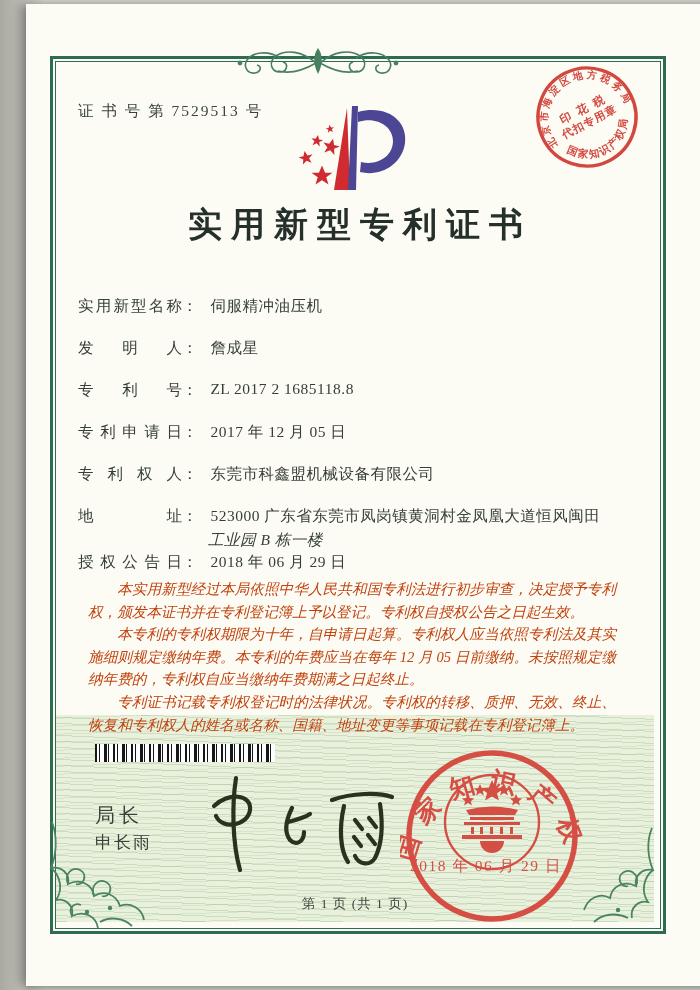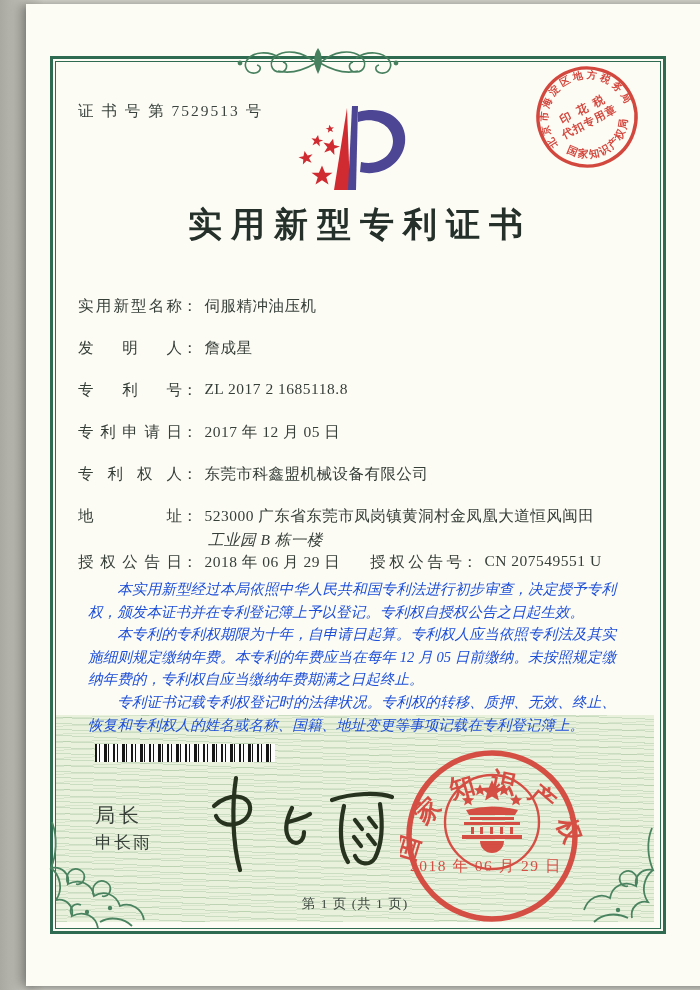--- a/index.html
+++ b/index.html
@@ -17,26 +17,26 @@
       repeating-linear-gradient(-2deg, rgba(124,168,116,.18) 0 1px, transparent 1px 8px),
       #e9f1dd;}
   .cert-number{position:absolute;left:52px;top:97px;font-size:15.5px;letter-spacing:2px;color:#3b433e;z-index:3;}
   .logo{position:absolute;left:222px;top:96px;z-index:3;}
   .title{position:absolute;left:0;top:198px;width:668px;text-align:center;
     font-size:34px;font-weight:700;letter-spacing:9px;color:#25302а;color:#25302a;z-index:3;}
   .fields{position:absolute;left:52px;top:285px;width:560px;z-index:3;color:#363e38;font-size:15.5px;}
   .frow{position:absolute;left:0;white-space:nowrap;}
   .flabel{display:inline-block;width:104px;text-align:justify;text-align-last:justify;vertical-align:top;}
   .fcolon{display:inline-block;vertical-align:top;}
-  .fvalue{display:inline-block;margin-left:3px;vertical-align:top;letter-spacing:.5px;text-align:right;}
+  .fvalue{display:inline-block;margin-left:9px;vertical-align:top;letter-spacing:.5px;text-align:right;}
   .addr2{display:block;margin-left:130px;margin-top:3px;letter-spacing:.5px;font-style:italic;}
   .grant-right{position:absolute;left:292px;top:0;white-space:nowrap;}
   .grant-right .flabel{width:92px;}
   .paragraphs{position:absolute;left:62px;top:574px;width:528px;z-index:3;
-    font-size:14.6px;line-height:22.6px;color:#1d4ed8;text-align:justify;}
+    font-size:14.6px;line-height:22.6px;color:#c2410c;text-align:justify;}
   .paragraphs p{margin:0;text-indent:2em;font-style:italic;}
   .barcode{position:absolute;left:69px;top:740px;width:180px;height:18px;z-index:3;
     background:repeating-linear-gradient(90deg,
       #161616 0 2px,#fdfdfd 2px 4px,
       #161616 4px 5px,#fdfdfd 5px 9px,
       #161616 9px 12px,#fdfdfd 12px 13px,
       #161616 13px 14px,#fdfdfd 14px 18px);}
   .director-title{position:absolute;left:69px;top:798px;font-size:20px;letter-spacing:4px;color:#38413a;z-index:3;}
   .director-name{position:absolute;left:69px;top:827px;font-size:17px;letter-spacing:2px;color:#38413a;z-index:3;}
   .signature{position:absolute;left:166px;top:766px;z-index:3;}
@@ -136,24 +136,20 @@
         <span class="fvalue">东莞市科鑫盟机械设备有限公司</span>
       </div>
       <div class="frow" style="top:217px">
         <span class="flabel">地址</span><span class="fcolon">：</span>
         <span class="fvalue">523000 广东省东莞市凤岗镇黄洞村金凤凰大道恒风闽田</span>
         <span class="addr2">工业园 B 栋一楼</span>
       </div>
       <div class="frow" style="top:263px;width:560px">
         <span class="flabel">授权公告日</span><span class="fcolon">：</span>
         <span class="fvalue">2018 年 06 月 29 日</span>
-        <span class="grant-right">
-          <span class="flabel">授权公告号</span><span class="fcolon">：</span>
-          <span class="fvalue">CN 207549551 U</span>
-        </span>
       </div>
     </div>
 
     <div class="paragraphs">
       <p>本实用新型经过本局依照中华人民共和国专利法进行初步审查，决定授予专利权，颁发本证书并在专利登记簿上予以登记。专利权自授权公告之日起生效。</p>
       <p>本专利的专利权期限为十年，自申请日起算。专利权人应当依照专利法及其实施细则规定缴纳年费。本专利的年费应当在每年 12 月 05 日前缴纳。未按照规定缴纳年费的，专利权自应当缴纳年费期满之日起终止。</p>
       <p>专利证书记载专利权登记时的法律状况。专利权的转移、质押、无效、终止、恢复和专利权人的姓名或名称、国籍、地址变更等事项记载在专利登记簿上。</p>
     </div>
 
     <div class="barcode"></div>

